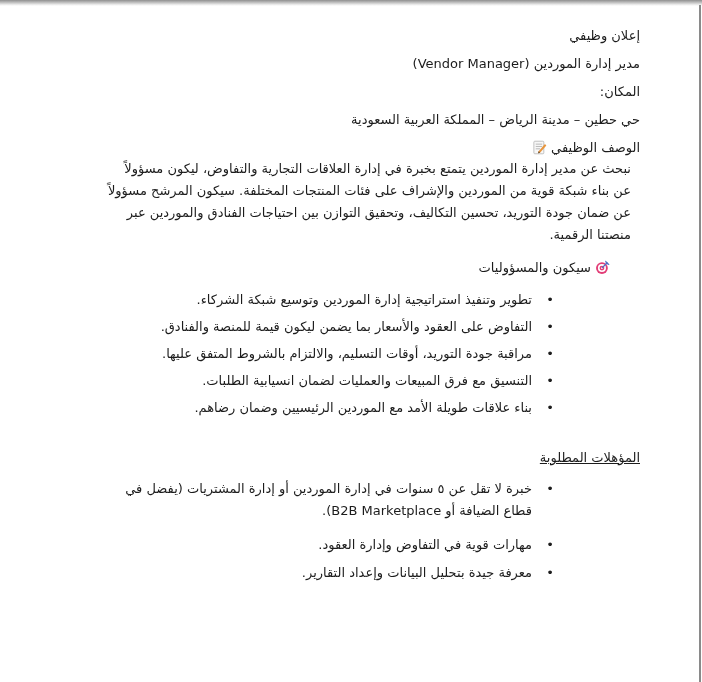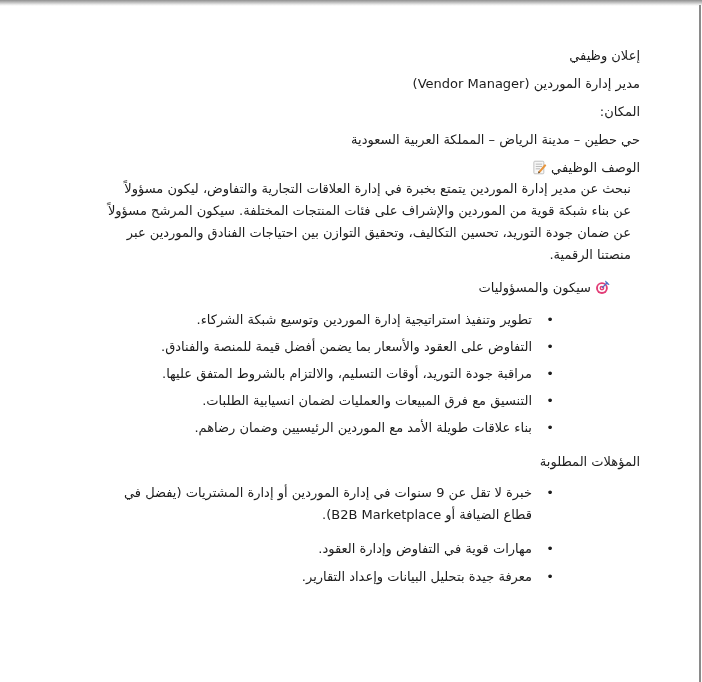--- a/index.html
+++ b/index.html
@@ -7,36 +7,36 @@
     width:702px;height:682px;overflow:hidden;background:#ffffff;position:relative;
     font-family:"DejaVu Sans","Liberation Sans",sans-serif;
     color:#1c1c1c;
   }
   .top-shadow{position:absolute;top:0;left:0;width:702px;height:6px;
     background:linear-gradient(#8f8f8f,#c4c4c4 45%,#efefef 80%,#ffffff);}
   .page-edge{position:absolute;top:5px;bottom:0;right:1px;width:2px;background:#8a8a8a;}
   .doc{
     position:absolute;top:6px;left:0;right:0;bottom:0;
     direction:rtl;text-align:right;
-    padding:36px 62px 8px 95px;
+    padding:16px 62px 8px 95px;
     font-size:13px;
   }
   .line{line-height:28px;}
   .sec-heading{line-height:28px;white-space:nowrap;}
   .indent-sm{padding-right:26px;}
   .body-para{line-height:22px;margin:-4px 9px 8px;}
   .hicon{display:inline-block;width:15px;height:15px;vertical-align:-3px;margin:0 4px;}
   ul.doc-list{list-style:none;margin:7px 0 0 0;padding:0 108px 0 0;}
   ul.doc-list li{position:relative;line-height:22px;margin:0 0 5px 8px;}
   ul.doc-list li::before{content:"\2022";position:absolute;right:-22px;top:0;color:#1c1c1c;}
   ul.qual-list{margin-top:6px;}
   ul.qual-list li{margin-bottom:6px;}
   ul.qual-list li.first{margin-bottom:12px;}
   .resp-heading{margin-top:2px;}
-  .qual-heading{margin-top:9px;}
+  .qual-heading{margin-top:25px;text-decoration:underline;}
 </style>
 </head>
 <body>
 
 <div class="top-shadow"></div>
 <div class="page-edge"></div>
 
 <div class="doc">
 
   <div class="line">إعلان وظيفي</div>
@@ -65,28 +65,28 @@
         <circle cx="7.4" cy="8.6" r="4.3" fill="#ffffff"></circle>
         <circle cx="7.4" cy="8.6" r="2.6" fill="#e23d77"></circle>
         <circle cx="7.4" cy="8.6" r="1" fill="#ffffff"></circle>
         <line x1="13.2" y1="2.6" x2="7.6" y2="8.4" stroke="#4f6fc5" stroke-width="1.4"></line>
         <polygon points="11.2,0.4 15.6,4.8 13.9,5.2 10.8,2.1" fill="#4f6fc5"></polygon>
       </svg></span><span>سيكون والمسؤوليات</span>
   </div>
 
   <ul class="doc-list">
     <li>تطوير وتنفيذ استراتيجية إدارة الموردين وتوسيع شبكة الشركاء.</li>
-    <li>التفاوض على العقود والأسعار بما يضمن أفضل قيمة للمنصة والفنادق.</li>
+    <li>التفاوض على العقود والأسعار بما يضمن ليكون قيمة للمنصة والفنادق.</li>
     <li>مراقبة جودة التوريد، أوقات التسليم، والالتزام بالشروط المتفق عليها.</li>
     <li>التنسيق مع فرق المبيعات والعمليات لضمان انسيابية الطلبات.</li>
     <li>بناء علاقات طويلة الأمد مع الموردين الرئيسيين وضمان رضاهم.</li>
   </ul>
 
   <div class="sec-heading qual-heading">المؤهلات المطلوبة</div>
 
   <ul class="doc-list qual-list">
-    <li class="first">خبرة لا تقل عن 9 سنوات في إدارة الموردين أو إدارة المشتريات (يفضل في قطاع الضيافة أو B2B Marketplace).</li>
+    <li class="first">خبرة لا تقل عن ٥ سنوات في إدارة الموردين أو إدارة المشتريات (يفضل في قطاع الضيافة أو B2B Marketplace).</li>
     <li>مهارات قوية في التفاوض وإدارة العقود.</li>
     <li>معرفة جيدة بتحليل البيانات وإعداد التقارير.</li>
 
   </ul>
 
 </div>
 
 </body></html>

